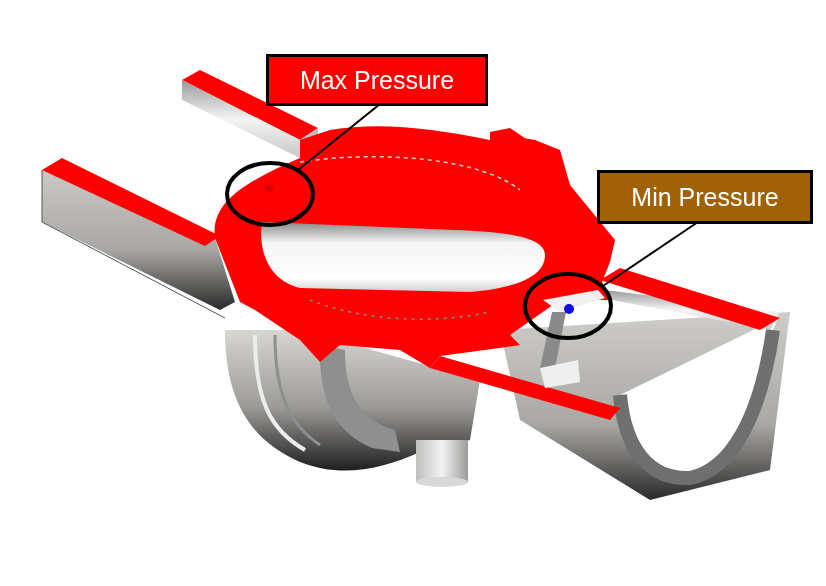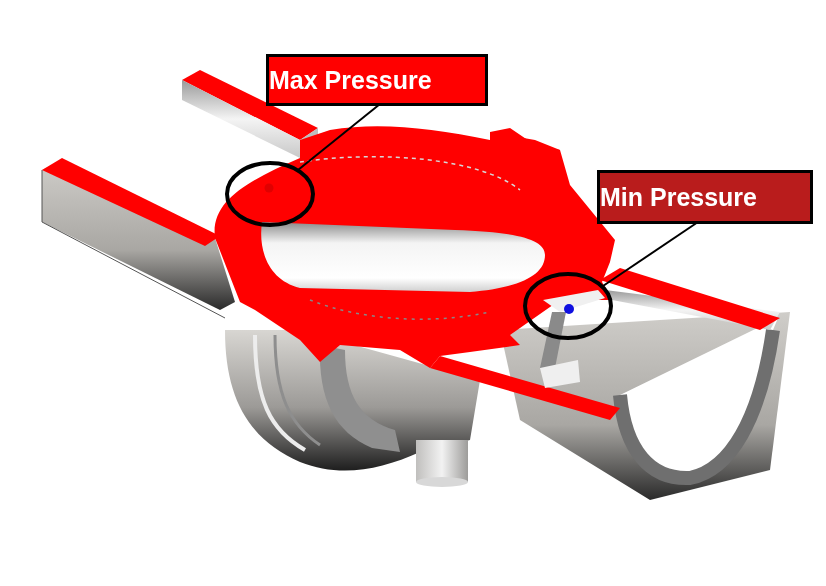--- a/index.html
+++ b/index.html
@@ -3,24 +3,24 @@
 <meta charset="utf-8">
 <style>
   html, body { margin: 0; padding: 0; background: #ffffff; }
   body { width: 826px; height: 586px; position: relative; overflow: hidden; }
   #scene { position: absolute; left: 0; top: 0; width: 826px; height: 586px; }
   .callout {
     position: absolute;
     border: 3px solid #000000;
     color: #ffffff;
     font-family: "Liberation Sans", sans-serif;
-    font-weight: bold;
+    font-weight: normal;
     font-size: 25px;
     line-height: 1;
-    display: flex; align-items: center; justify-content: flex-start;
+    display: flex; align-items: center; justify-content: center;
     box-sizing: border-box;
     letter-spacing: 0px;
   }
   #callout-max { left: 266px; top: 54px; width: 222px; height: 52px; }
   #callout-min { left: 597px; top: 170px; width: 216px; height: 54px; }
 </style>
 </head>
 <body>
 
 <svg id="scene" viewBox="0 0 826 586" xmlns="http://www.w3.org/2000/svg">
@@ -121,15 +121,15 @@
   <g>
     <ellipse cx="568" cy="306" rx="43" ry="32" fill="none" stroke="#000" stroke-width="4"></ellipse>
     <circle cx="569" cy="309" r="5" fill="#1010e0"></circle>
     <line x1="603" y1="286" x2="698" y2="222" stroke="#000" stroke-width="2"></line>
   </g>
 </svg>
 
 <div id="callout-max" class="callout" style="background:#ff0000;">
   <span>Max Pressure</span>
 </div>
-<div id="callout-min" class="callout" style="background:#b91c1c;">
+<div id="callout-min" class="callout" style="background:#a16207;">
   <span>Min Pressure</span>
 </div>
 
 </body></html>

